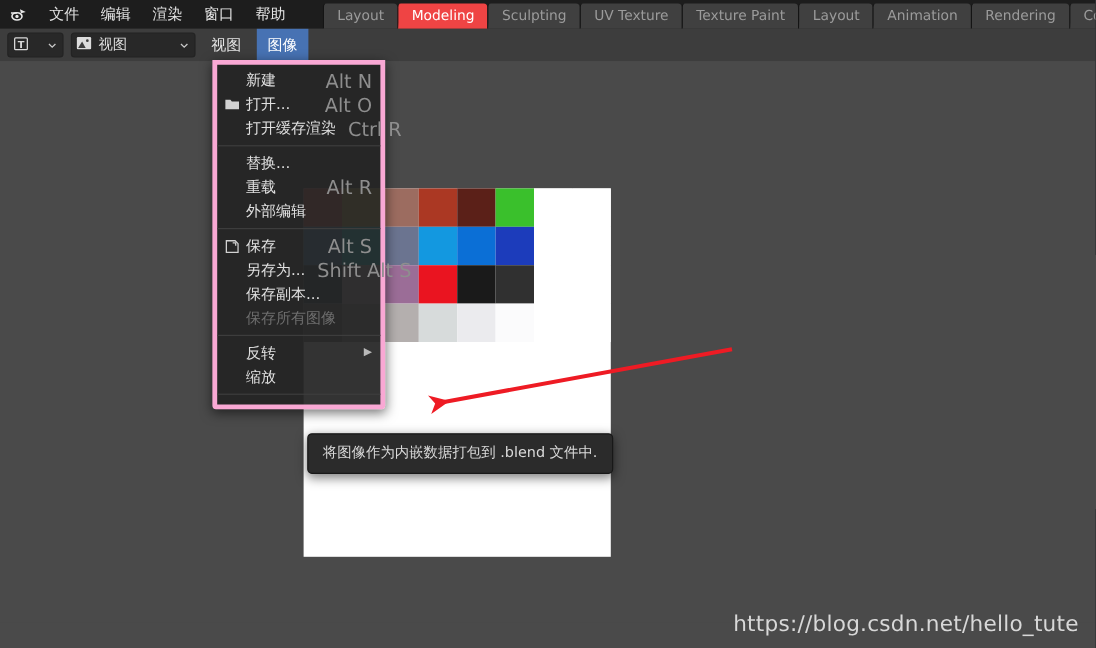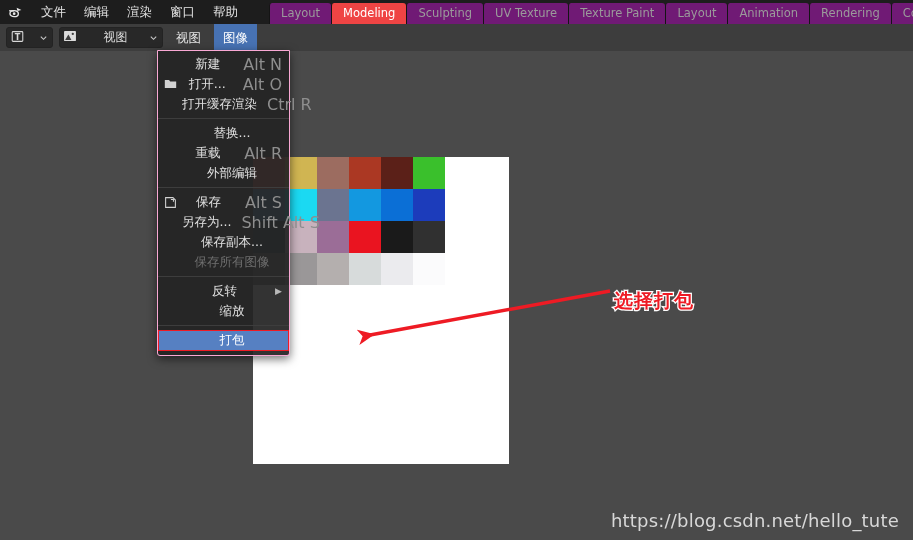--- a/index.html
+++ b/index.html
@@ -9,21 +9,20 @@
   }
   #app {
     position: relative;
     width: 913px;
     height: 540px;
     overflow: hidden;
     background: #4a4a4a;
     font-family: "DejaVu Sans", "Liberation Sans", sans-serif;
     font-size: 12px;
     color: #e2e2e2;
-    text-align: center;
     -webkit-font-smoothing: antialiased;
   }
 
   
   .topbar {
     position: absolute;
     left: 0; top: 0;
     width: 913px; height: 24px;
     background: #1d1d1d;
     display: flex;
@@ -48,21 +47,21 @@
     height: 24px;
     margin-left: 22px;
   }
   .ws-tab {
     padding: 0 11px;
     height: 21px;
     line-height: 21px;
     font-size: 11.5px;
     color: #9b9b9b;
     border-left: 1px solid #141414;
-    background: #701a75;
+    background: #404040;
     white-space: nowrap;
     border-radius: 3px 3px 0 0;
   }
   .ws-tab.active {
     background: #ef4444;
     color: #ffffff;
   }
 
   
   .editor-header {
@@ -168,24 +167,24 @@
     width: 256px;
     display: grid;
     grid-template-columns: repeat(8, 32px);
     grid-auto-rows: 32px;
   }
   .swatch { width: 32px; height: 32px; }
 
   
   .menu {
     position: absolute;
-    left: 157px; top: 50px;
-    width: 133px;
+    left: 177px; top: 50px;
+    width: 144px;
     background: rgba(36,36,36,0.93);
-    border: 1px solid #f9a8d4;
+    border: 4px solid #f9a8d4;
     border-radius: 0 0 3px 3px;
     box-shadow: 0 3px 10px rgba(0,0,0,0.55);
     padding: 3px 0 4px 0;
     box-sizing: border-box;
   }
   .menu-row {
     position: relative;
     height: 20px;
     display: flex;
     align-items: center;
@@ -500,33 +499,31 @@
           <span class="mi-icon"></span>
           <span class="mi-label">反转</span>
           <span class="mi-arrow">▶</span>
         </div>
         <div class="menu-row">
           <span class="mi-icon"></span>
           <span class="mi-label">缩放</span>
         </div>
         <div class="menu-sep"></div>
       </div>
-    <div class="menu-row highlight">
-      <span class="mi-icon"></span>
-      <span class="mi-label">打包</span>
-    </div>
   </div>
 
+  <div class="tooltip">
+    <span>将图像作为内嵌数据打包到 .blend 文件中.</span>
+  </div>
 
   <svg class="annot-svg">
     <defs>
       <marker id="arrowhead" markerWidth="5" markerHeight="5" refX="1.4" refY="2.5" orient="auto">
         <path d="M5,0.2 L0,2.5 L5,4.8 L3.6,2.5 Z" fill="#ee1b24"></path>
       </marker>
     </defs>
     <line id="annot-line" x1="610" y1="291" x2="370" y2="335" stroke="#ee1b24" stroke-width="3.4" marker-end="url(#arrowhead)"></line>
   </svg>
-  <div class="annot-label">选择打包</div>
 
   <div class="statusbar"></div>
   <div class="watermark">https://blog.csdn.net/hello_tute</div>
 
 </div>
 
 </body></html>

